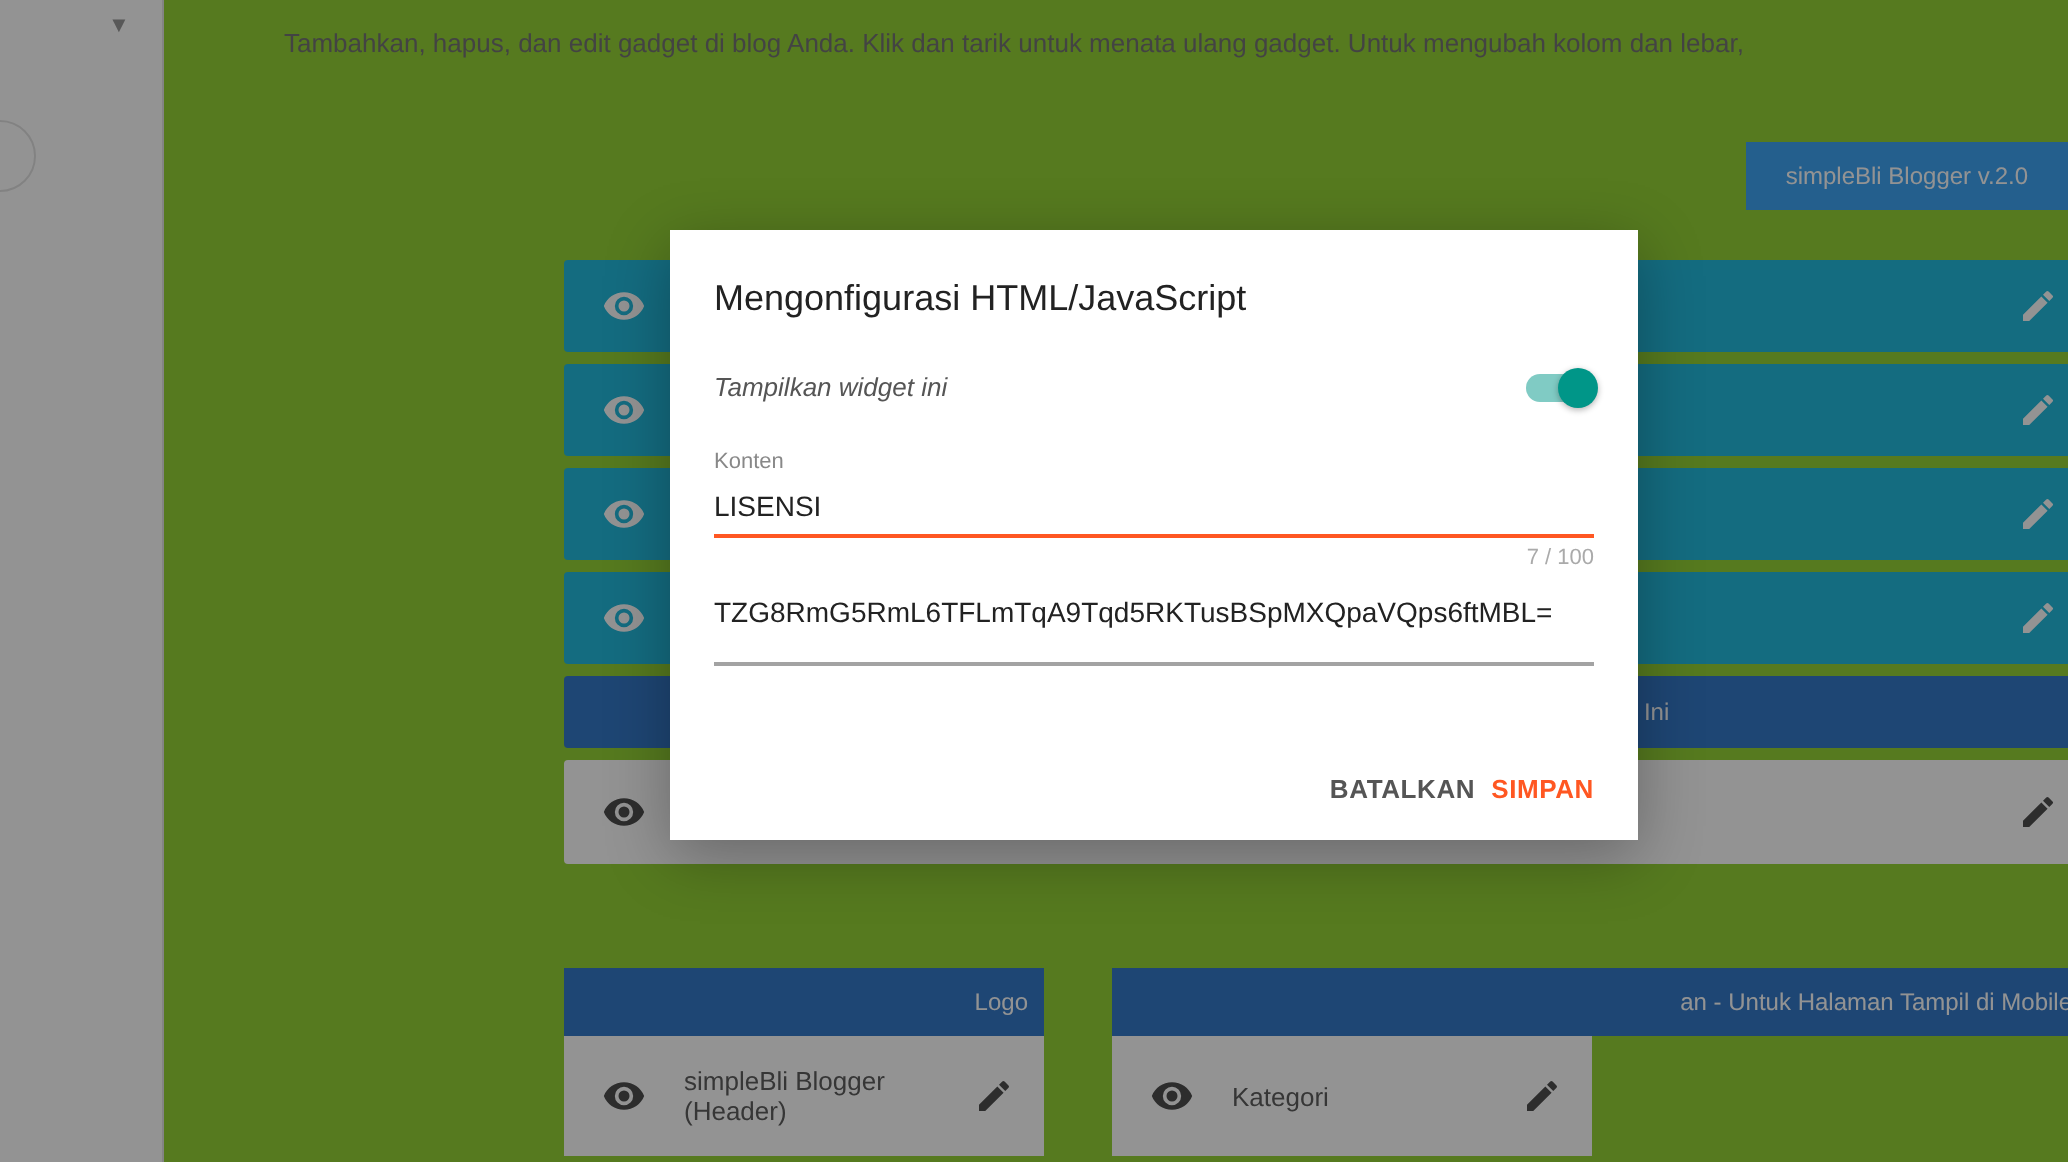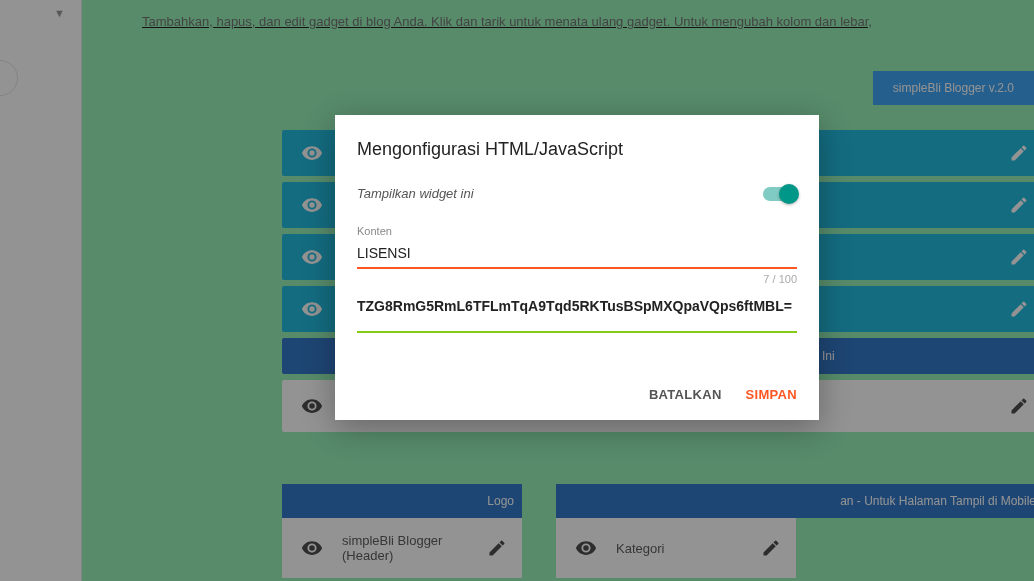--- a/index.html
+++ b/index.html
@@ -2,21 +2,21 @@
 <html><head>
 <meta charset="utf-8">
 <style>
 * { margin: 0; padding: 0; box-sizing: border-box; font-family: Arial, Helvetica, sans-serif; }
 body { width: 1034px; height: 581px; overflow: hidden; background: #f5f5f5; position: relative; }
 
 .sidebar { position: absolute; left: 0; top: 0; width: 82px; height: 100%; background: #fff; border-right: 1px solid #e0e0e0; }
 .sidebar-chev { position: absolute; top: 7px; left: 54px; color: #888; font-size: 11px; }
 .sidebar-circle { position: absolute; top: 60px; left: -18px; width: 36px; height: 36px; border: 1px solid #ddd; border-radius: 50%; background: #fff; }
 
-.main { position: absolute; left: 82px; top: 0; right: 0; height: 100%; background: #86efac; padding-top: 14px; text-decoration: underline; }
+.main { position: absolute; left: 82px; top: 0; right: 0; height: 100%; background: #84cc16; padding-top: 14px; }
 .intro { color: #5f5f5f; font-size: 13px; padding-left: 60px; white-space: nowrap; }
 .version-btn { position: absolute; top: 71px; right: 0; background: #2196f3; color: #fff; padding: 10px 20px; font-size: 12px; }
 
 .rows { position: absolute; top: 130px; left: 200px; right: -10px; }
 .row { display: flex; align-items: center; background: #00b0d8; color: #fff; height: 46px; margin-bottom: 6px; border-radius: 2px; }
 .row.blue { background: #1565c0; height: 36px; justify-content: center; font-size: 12px; padding-left: 60px; }
 .row .eye { width: 60px; display: flex; align-items: center; justify-content: center; }
 .row .label { flex: 1; font-size: 13px; }
 .row .edit { width: 50px; display: flex; align-items: center; justify-content: center; }
 
@@ -35,22 +35,22 @@
 .dialog { position: absolute; left: 335px; top: 115px; width: 484px; background: #fff; box-shadow: 0 8px 30px rgba(0,0,0,.3); padding: 24px 22px 18px; }
 .dialog-title { font-size: 18px; color: #222; margin-bottom: 26px; }
 .toggle-row { display: flex; align-items: center; justify-content: space-between; margin-bottom: 24px; }
 .toggle-row .lbl { font-size: 13px; color: #555; font-style: italic; }
 .toggle { position: relative; width: 34px; height: 14px; background: #80cbc4; border-radius: 7px; }
 .toggle .knob { position: absolute; right: -2px; top: -3px; width: 20px; height: 20px; background: #009688; border-radius: 50%; box-shadow: 0 1px 3px rgba(0,0,0,.3); }
 .field-lbl { font-size: 11px; color: #888; margin-bottom: 4px; }
 .field-lbl.blue { color: #2196f3; }
 .text-input { width: 100%; border: none; border-bottom: 2px solid #ff5722; font-size: 14px; padding: 4px 0 6px; outline: none; color: #222; }
 .counter { text-align: right; font-size: 11px; color: #aaa; margin-top: 4px; margin-bottom: 6px; }
-.content-input { width: 100%; border: none; border-bottom: 2px solid #84cc16; font-size: 14px; padding: 4px 0 8px; color: #222; word-break: break-all; line-height: 1.6; min-height: 42px; font-weight: bold; }
-.dlg-btns { display: flex; justify-content: flex-end; gap: 24px; margin-top: 54px; }
+.content-input { width: 100%; border: none; border-bottom: 2px solid #a3a3a3; font-size: 14px; padding: 4px 0 8px; color: #222; word-break: break-all; line-height: 1.6; min-height: 42px; }
+.dlg-btns { display: flex; justify-content: flex-end; gap: 8px; margin-top: 54px; }
 .dlg-btn { font-size: 13px; font-weight: bold; cursor: pointer; background: none; border: none; letter-spacing: .3px; }
 .dlg-btn.cancel { color: #555; }
 .dlg-btn.save { color: #ff5722; }
 
 svg.eye-i { width: 22px; height: 22px; fill: #fff; }
 svg.edit-i { width: 20px; height: 20px; fill: #fff; }
 svg.eye-d { width: 22px; height: 22px; fill: #333; }
 svg.edit-d { width: 20px; height: 20px; fill: #333; }
 </style>
 </head>

